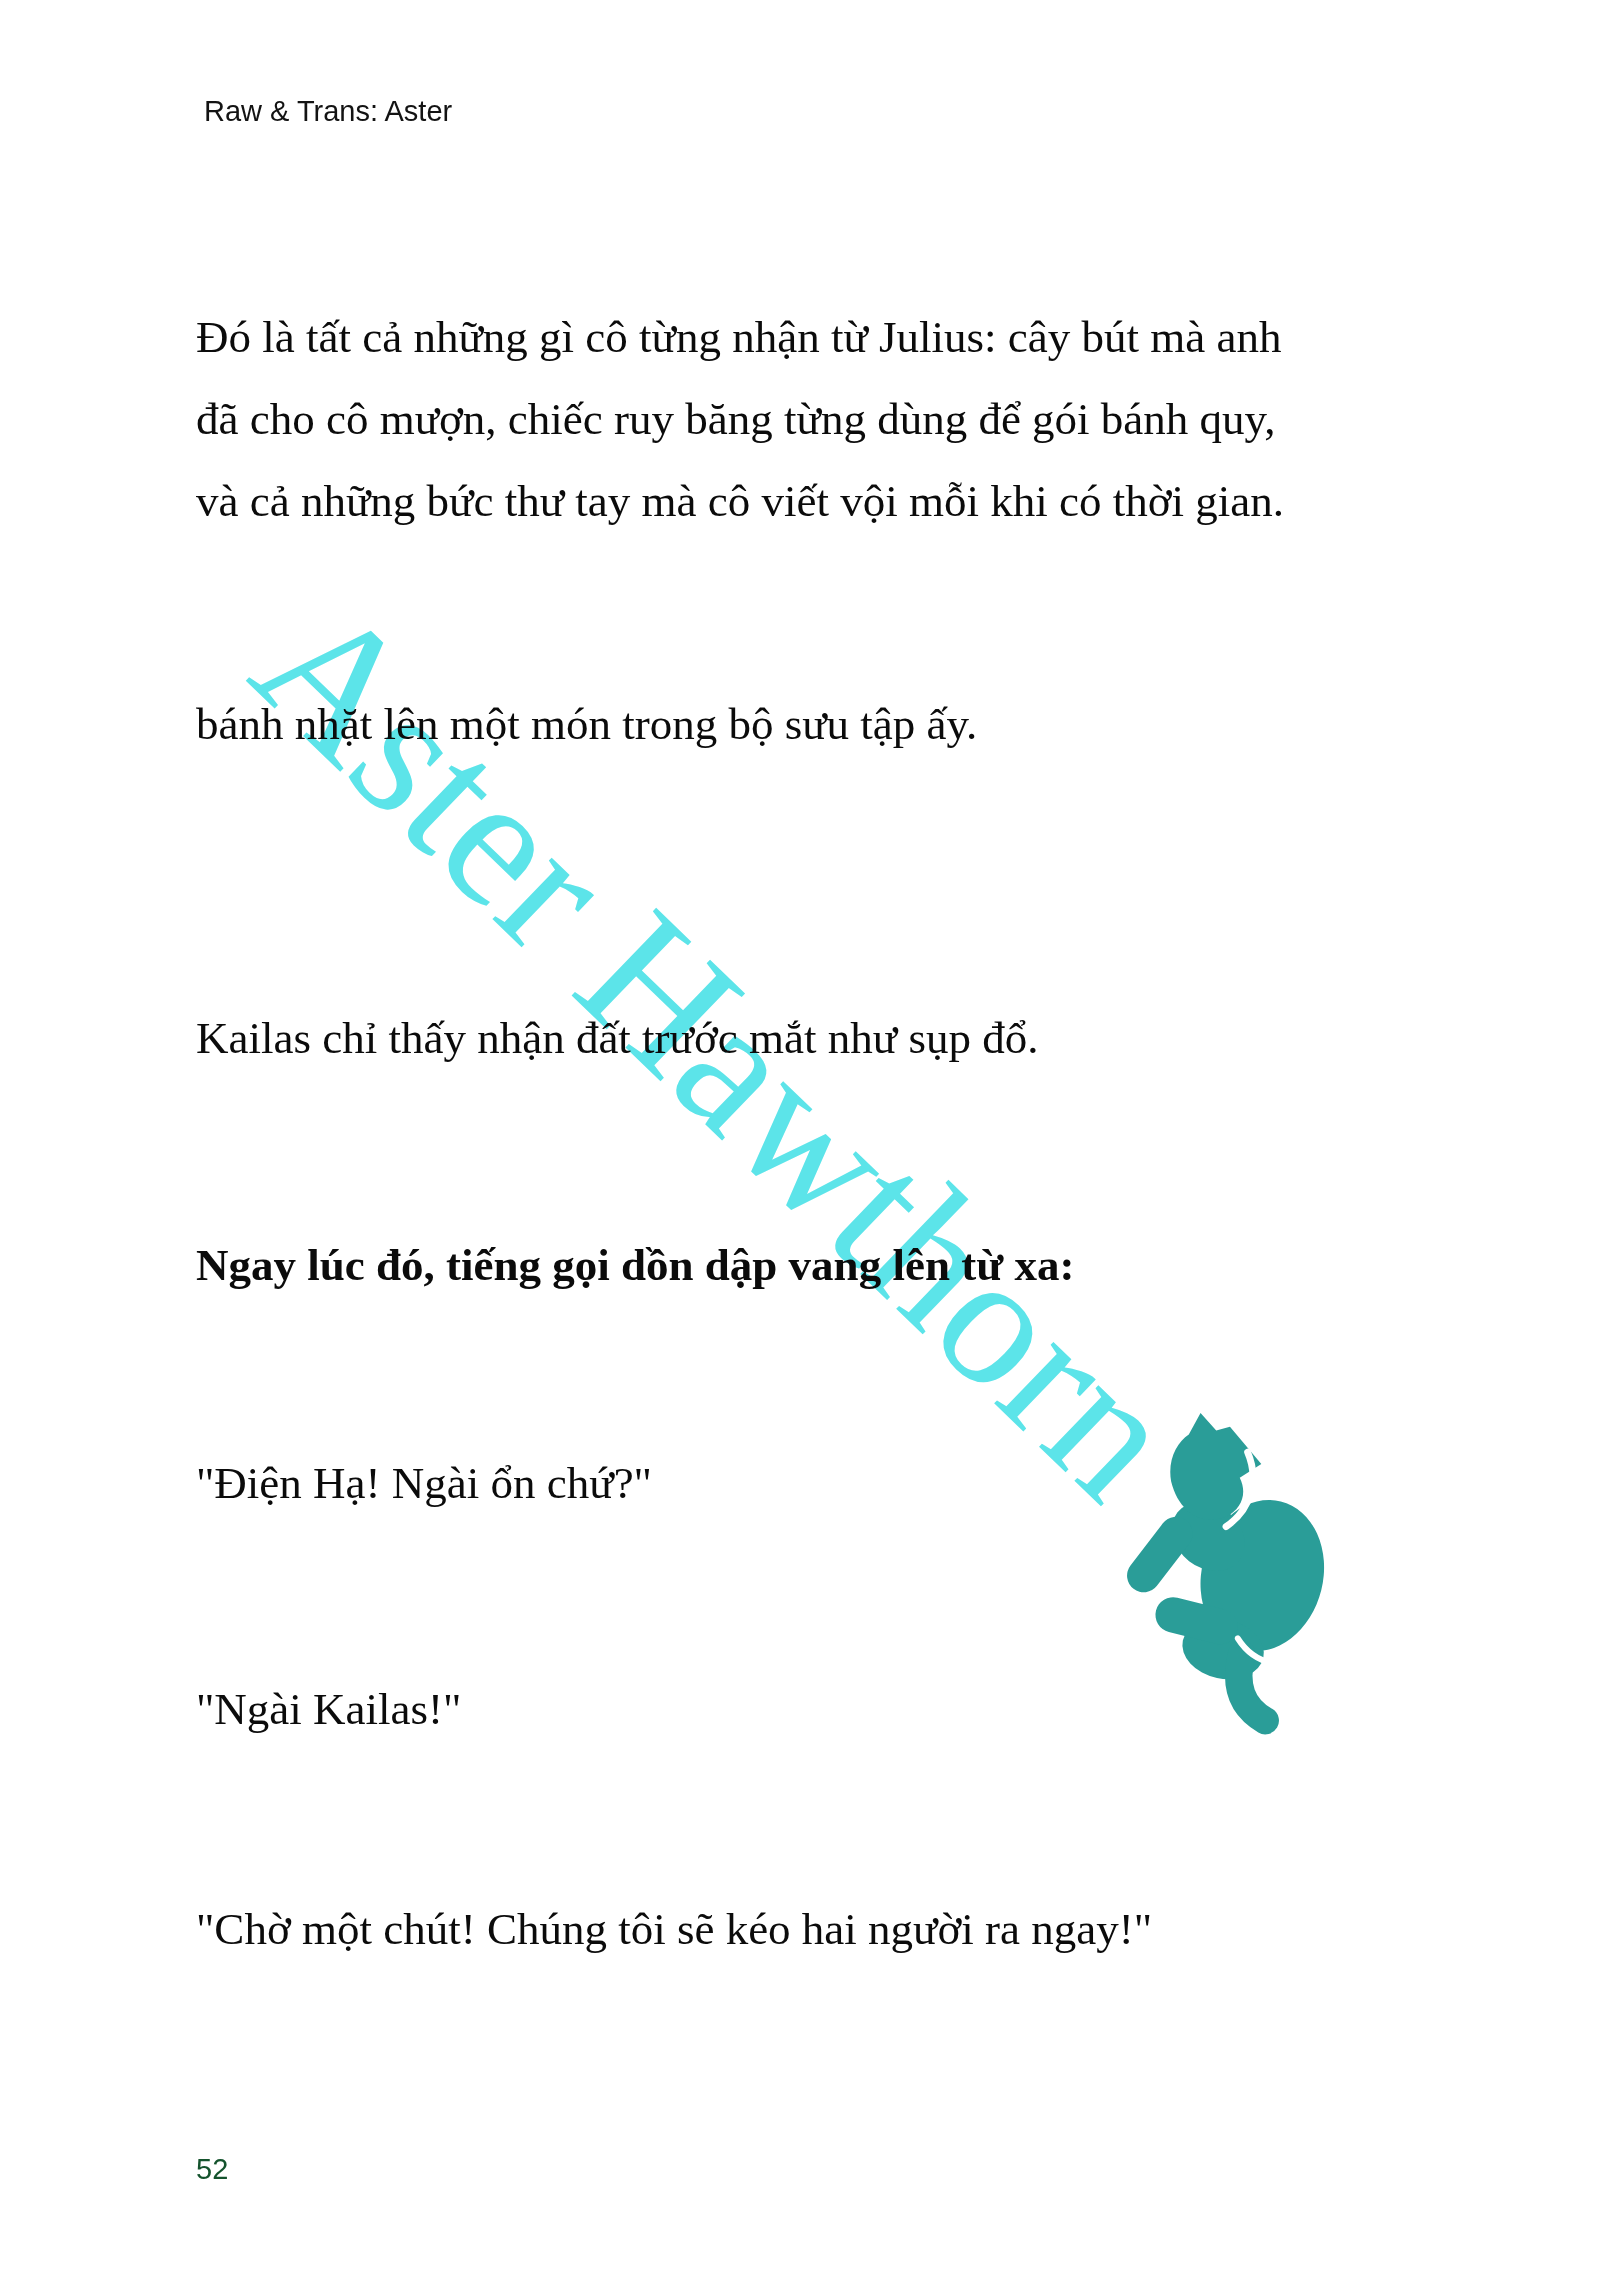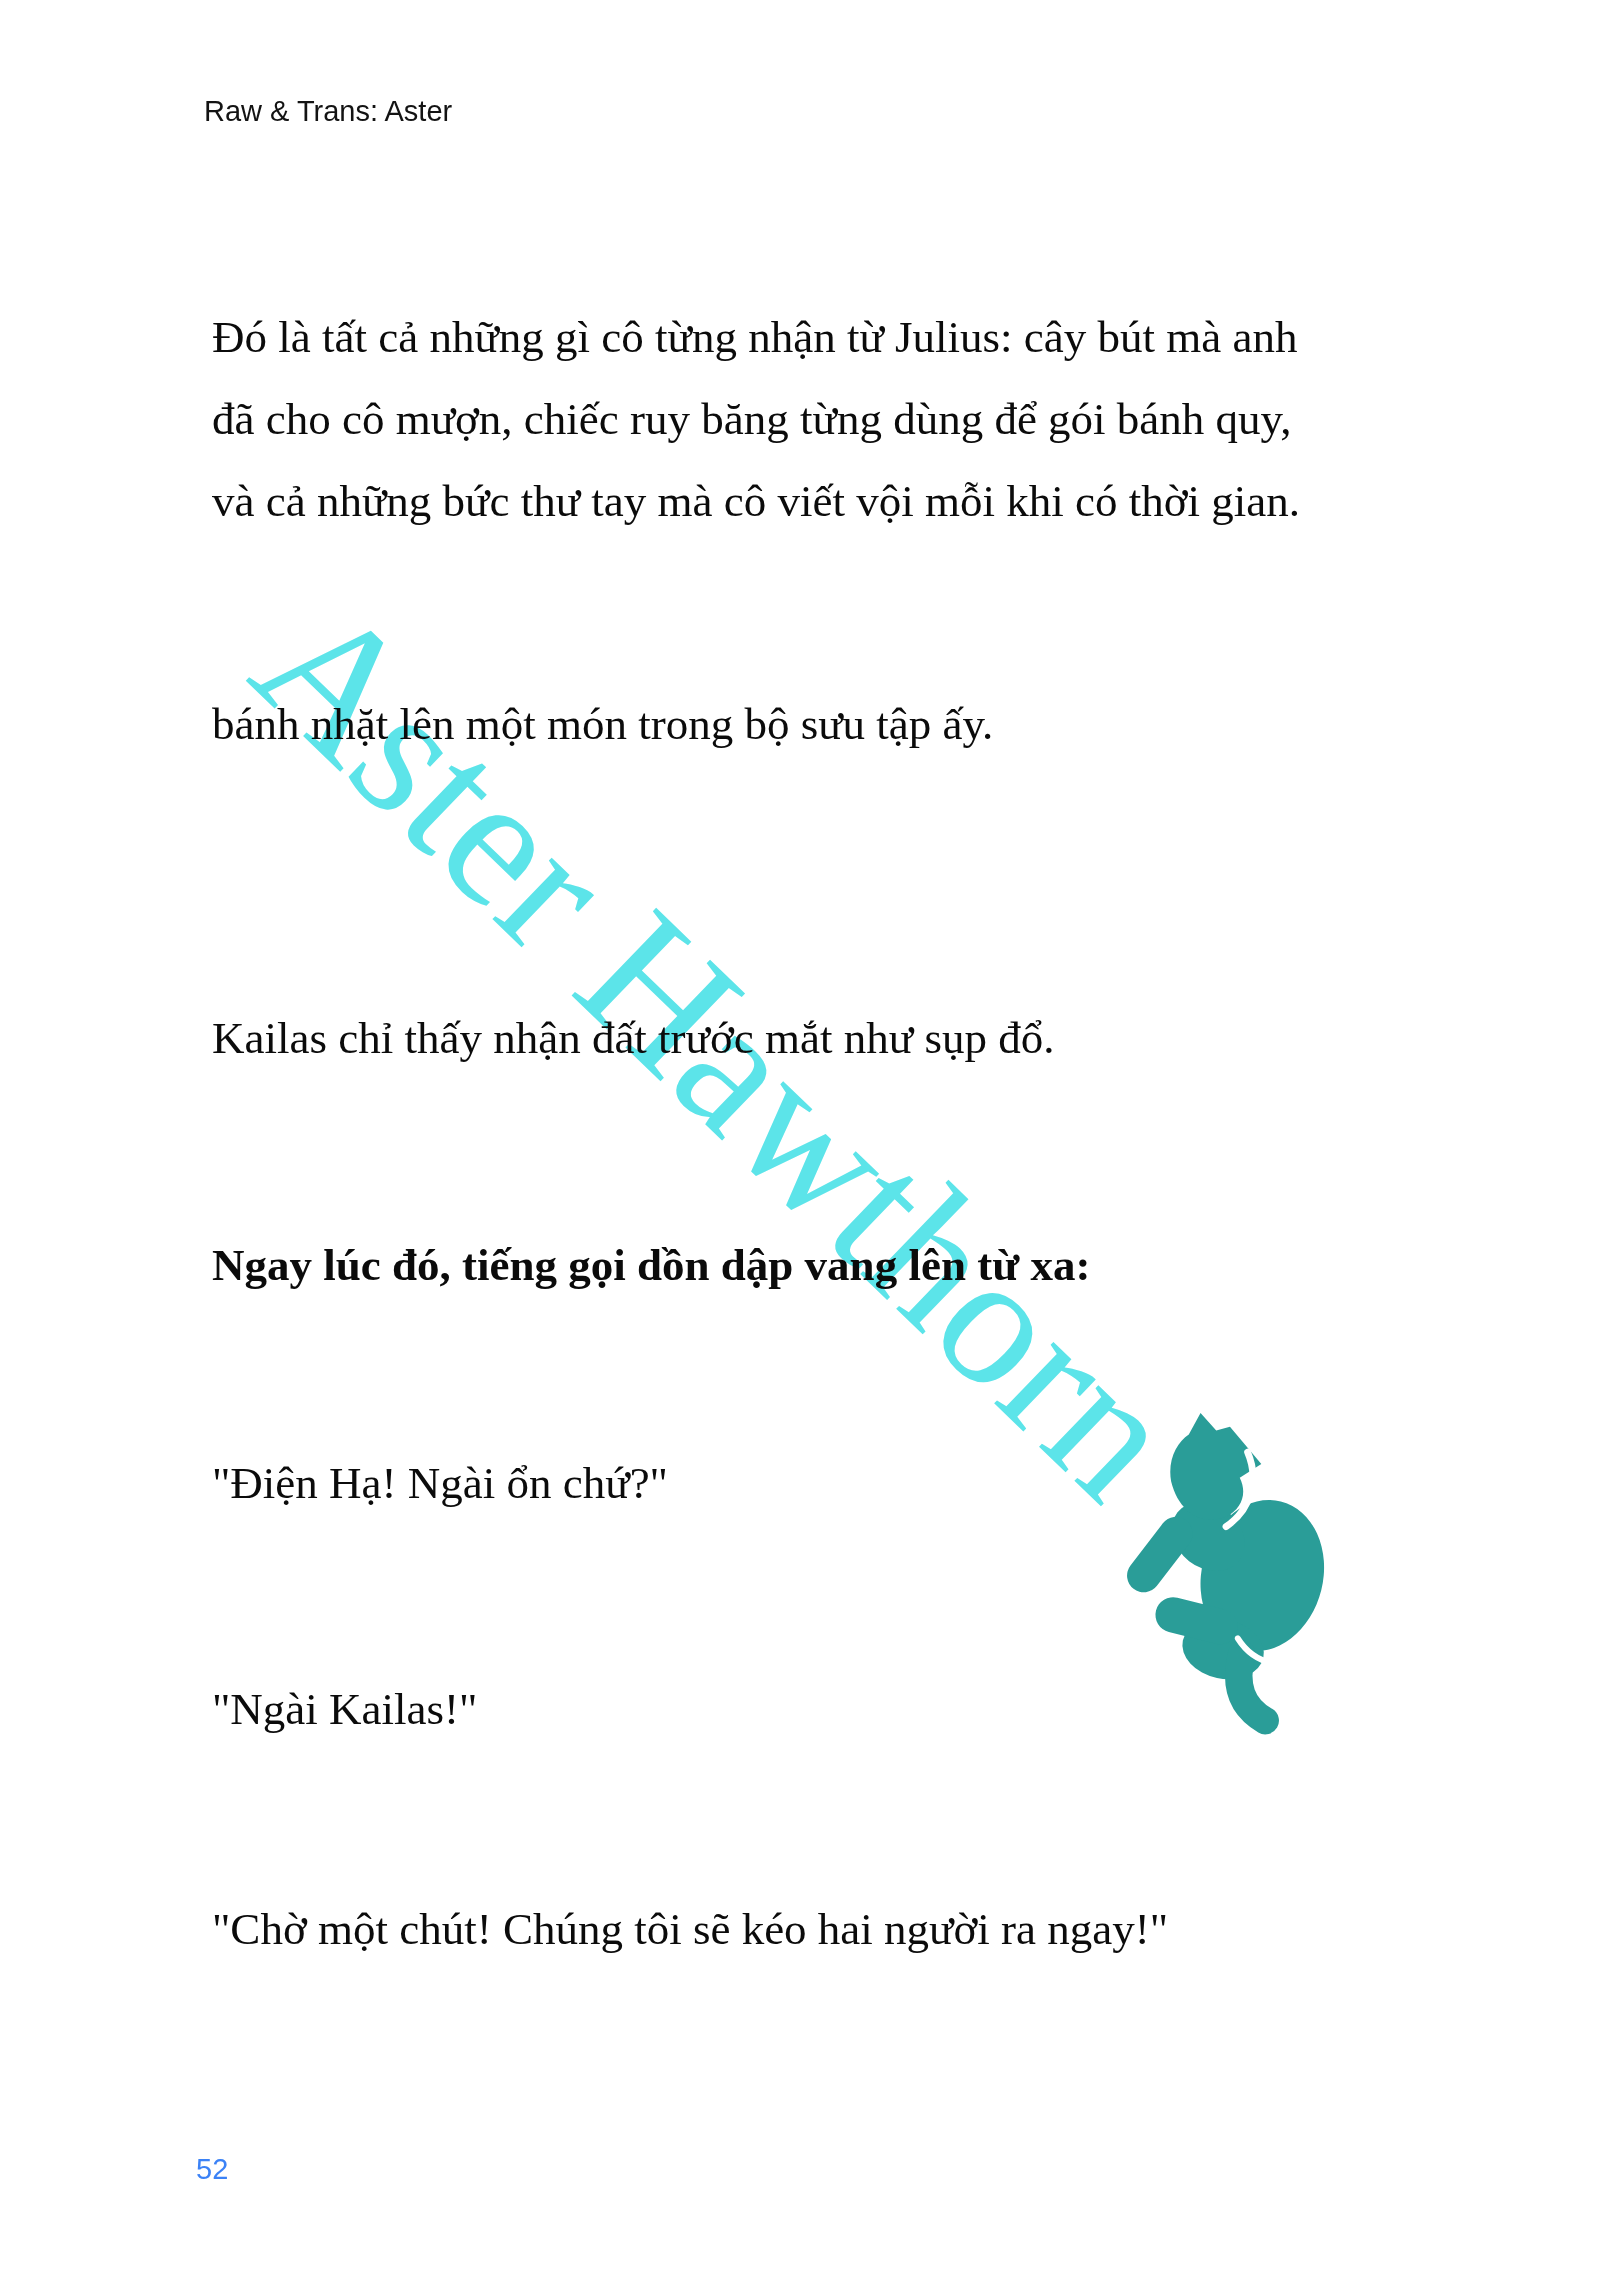--- a/index.html
+++ b/index.html
@@ -13,40 +13,40 @@
     color:#131313;white-space:nowrap;
   }
   .watermark{
     position:absolute;left:248px;top:525px;
     font-family:"Liberation Serif",serif;font-size:186px;line-height:1;
     color:#5ce4e9;white-space:nowrap;
     transform-origin:0 151px;transform:rotate(44deg);
     z-index:1;user-select:none;
   }
   .para{
-    position:absolute;left:212px;z-index:2;
+    position:absolute;left:196px;z-index:2;
     font-size:45px;line-height:82px;white-space:nowrap;color:#0b0b0b;
   }
   .p1{top:296px;}
   .p2{top:683px;}
   .p3{top:997px;}
   .p4{top:1224px;font-weight:bold;}
   .p5{top:1442px;}
   .p6{top:1668px;}
   .p7{top:1888px;}
   .cat{
     position:absolute;left:1122px;top:1411px;width:211px;height:343px;z-index:3;
   }
   .cat .fillpart{fill:#2a9d98;}
   .cat .strokepart{stroke:#2a9d98;fill:none;stroke-linecap:round;}
   .cat .crease{stroke:#ffffff;fill:none;stroke-linecap:round;}
   .pagenum{
     position:absolute;left:196px;top:2152px;
     font-family:"Liberation Sans",sans-serif;font-size:29px;line-height:35px;
-    color:#3b82f6;
+    color:#14532d;
   }
 </style>
 </head>
 <body>
 
 <div class="header">Raw &amp; Trans: Aster</div>
 
 <div class="watermark">Aster Hawthorn</div>
 
 <div class="para p1">

